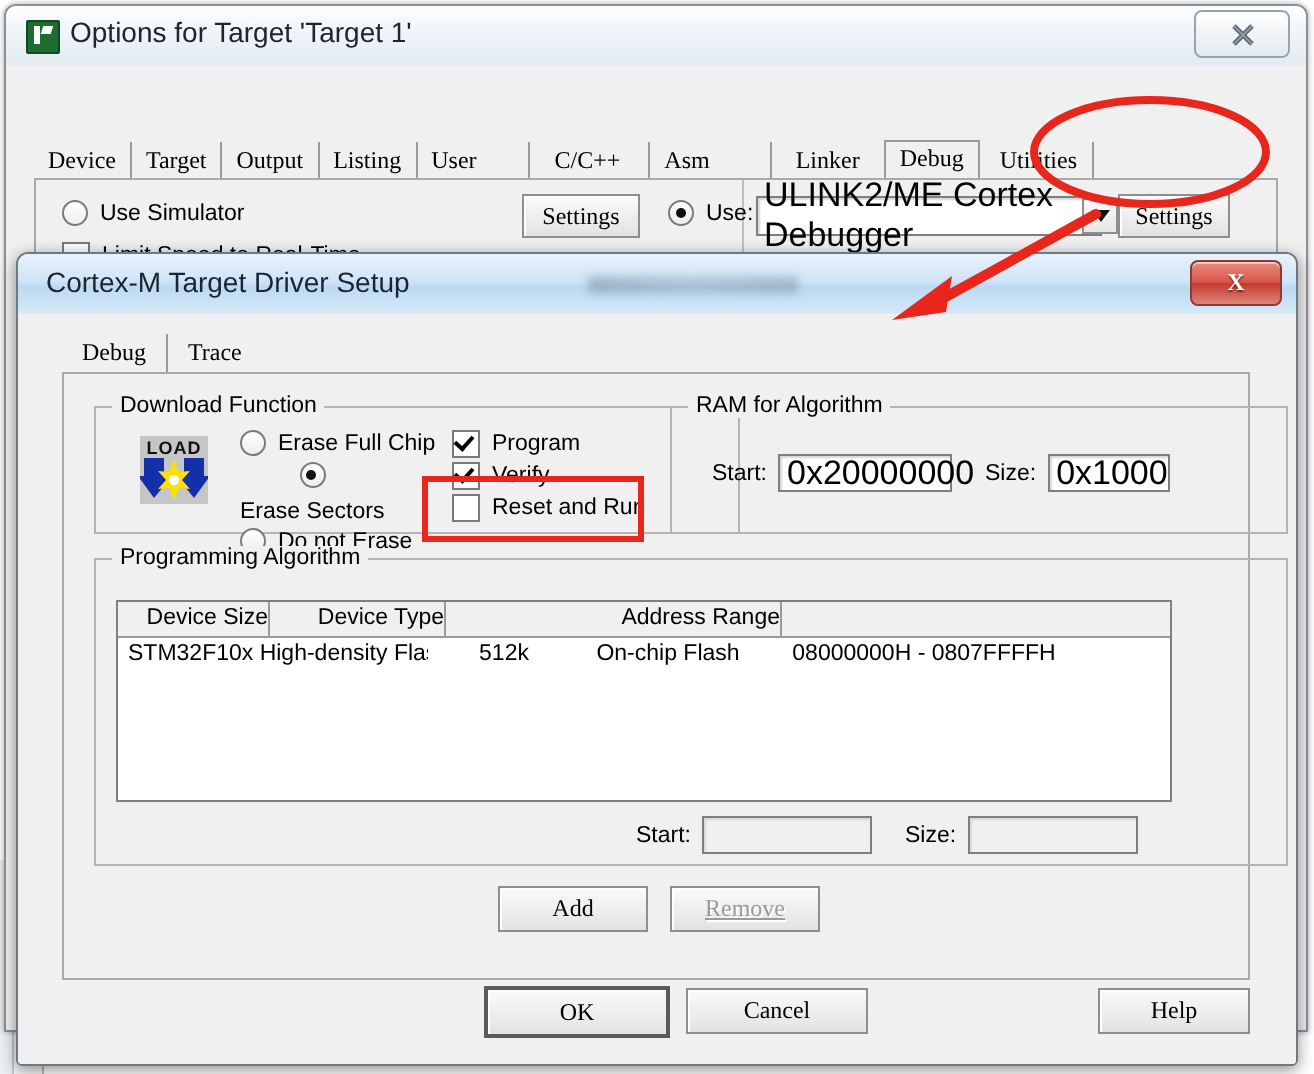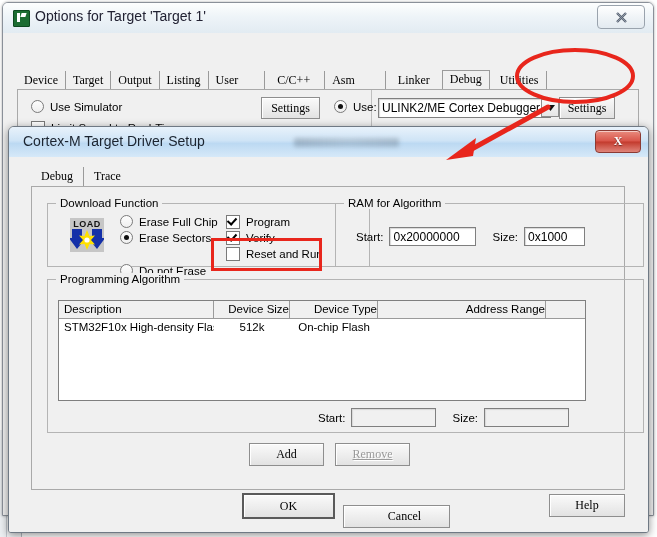--- a/index.html
+++ b/index.html
@@ -67,21 +67,21 @@
   .winbtn{
     border:1px solid #8e8e8e;background:linear-gradient(180deg,#fafafa,#ededed 55%,#e2e2e2);
     font-family:"Liberation Serif",serif;font-size:12px;color:#000;
     display:flex;align-items:center;justify-content:center;cursor:pointer;
     box-shadow:inset 1px 1px 0 #fff;
   }
   .winbtn.disabled{color:#9a9a9a;text-shadow:1px 1px 0 #fff;}
   .winbtn.default{border:2px solid #5a5a5a;}
 
   .field{border:1px solid #7f7f7f;background:#fff;font-family:"Liberation Sans",sans-serif;
-    font-size:12px;display:flex;align-items:center;padding-left:3px;box-shadow:inset 1px 1px 1px #d7d7d7;}
+    font-size:17px;display:flex;align-items:center;padding-left:3px;box-shadow:inset 1px 1px 1px #d7d7d7;}
   .field.disabled{background:#f0f0f0;}
 
   .row-abs{position:absolute;display:flex;align-items:center;gap:6px;}
 
   
   #inner-window{
     position:absolute;left:8px;top:126px;width:639px;height:405px;
     border:1px solid #6f7984;border-radius:6px 6px 3px 3px;
     background:#f0f0f0;box-shadow:0 2px 8px rgba(0,0,0,.45);overflow:hidden;
   }
@@ -242,21 +242,21 @@
             <path d="M22 0 L32 0 L32 9 L35 9 L27 20 L18 9 L22 9 Z" fill="#1430a8"></path>
             <path d="M17 1 L19.5 7 L25 6.5 L21 11 L25 15.5 L19.5 15 L17 21 L14.5 15 L9 15.5 L13 11 L9 6.5 L14.5 7 Z" fill="#ffe000"></path>
             <circle cx="17" cy="11" r="2.6" fill="#ffffff"></circle>
           </svg>
         </div>
 
         <div class="row-abs" style="left:72px;top:11px;">
           <span class="radio"></span>
           <span class="lbl">Erase Full Chip</span>
         </div>
-        <div class="row-abs" style="left:72px;top:27px;">
+        <div class="row-abs" style="left:72px;top:27px;flex-direction:column;">
           <span class="radio on"></span>
           <span class="lbl">Erase Sectors</span>
         </div>
         <div class="row-abs" style="left:72px;top:60px;">
           <span class="radio"></span>
           <span class="lbl">Do not Erase</span>
         </div>
 
         <div class="row-abs" style="left:178px;top:11px;">
           <span class="check on"></span>
@@ -284,30 +284,30 @@
             <span>0x1000</span>
           </span>
         </div>
       </div>
 
       <div class="group" style="left:15px;top:92px;width:549px;height:152px;">
         <div class="glabel">Programming Algorithm</div>
 
         <div id="algo-table">
           <div id="algo-head">
-            <div style="width:155px;">Description</div>
             <div class="center" style="width:76px;">Device Size</div>
             <div class="center" style="width:88px;">Device Type</div>
             <div class="center" style="width:168px;">Address Range</div>
             <div style="width:37px;border-right:none;"></div>
           </div>
           <div id="algo-row">
             <div style="width:155px;padding-left:5px;">STM32F10x High-density Flash</div>
             <div class="center" style="width:76px;">512k</div>
             <div class="center" style="width:88px;">On-chip Flash</div>
+            <div class="center" style="width:168px;">08000000H - 0807FFFFH</div>
             <div style="width:37px;"></div>
           </div>
         </div>
 
         <div class="row-abs" style="left:270px;top:128px;">
           <span class="lbl">Start:</span>
           <span class="field disabled" style="width:80px;height:17px;">
             <span></span>
           </span>
           <span class="lbl" style="margin-left:10px;">Size:</span>
@@ -316,21 +316,21 @@
           </span>
         </div>
       </div>
 
       <div class="winbtn" style="position:absolute;left:217px;top:256px;width:73px;height:21px;">Add</div>
       <div class="winbtn disabled" style="position:absolute;left:303px;top:256px;width:73px;height:21px;text-decoration:underline;">Remove</div>
 
     </div>
 
     <div class="winbtn default" style="position:absolute;left:233px;top:336px;width:89px;height:22px;">OK</div>
-    <div class="winbtn" style="position:absolute;left:334px;top:348px;width:89px;height:21px;padding-left:16px;">Cancel</div>
+    <div class="winbtn" style="position:absolute;left:334px;top:337px;width:89px;height:21px;">Cancel</div>
     <div class="winbtn" style="position:absolute;left:540px;top:337px;width:74px;height:21px;">Help</div>
 
   </div>
 </div>
 
 <div class="red-rect" style="left:211px;top:238px;width:105px;height:27px;"></div>
 
 <svg id="annot">
   <ellipse cx="575" cy="76" rx="58" ry="26" fill="none" stroke="#e8261c" stroke-width="4"></ellipse>
   <g>

